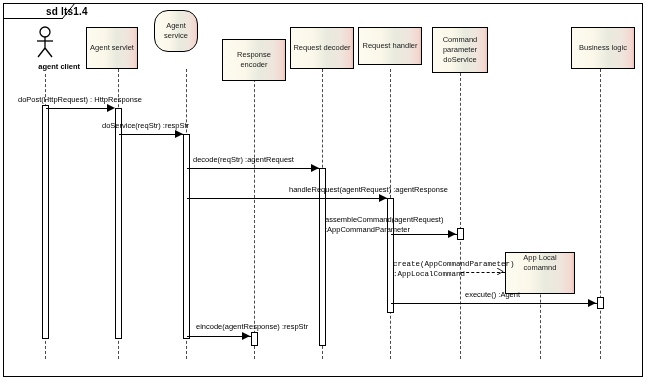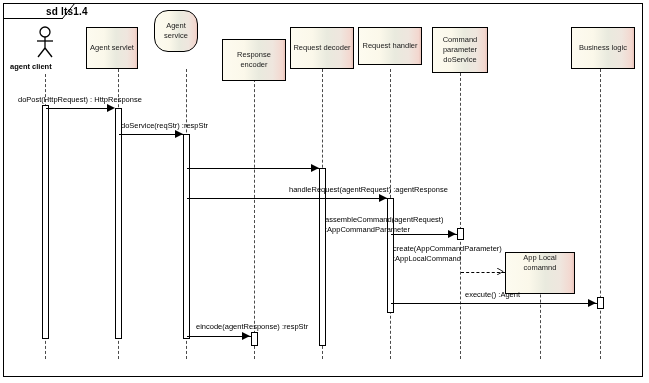--- a/index.html
+++ b/index.html
@@ -86,21 +86,21 @@
   
   .actor {
     position: absolute;
     z-index: 4;
   }
   .actor-label {
     position: absolute;
     font-size: 7.5px;
     font-weight: bold;
     color: #000;
-    text-align: left;
+    text-align: right;
     white-space: nowrap;
     z-index: 4;
   }
 
   
   .lifeline {
     position: absolute;
     width: 0;
     border-left: 1px dashed #4a4a4a;
     z-index: 1;
@@ -240,36 +240,37 @@
   <div class="activation" style="left:319px; top:168px; width:7px;  height:178px;"></div>
   <div class="activation" style="left:387px; top:198px; width:7px;  height:115px;"></div>
   <div class="activation" style="left:457px; top:228px; width:7px;  height:12px;"></div>
   <div class="activation" style="left:597px; top:297px; width:7px;  height:12px;"></div>
   <div class="activation" style="left:251px; top:332px; width:7px;  height:14px;"></div>
 
   <div class="msg-label" style="left:18px; top:95px;">doPost(HttpRequest) : HttpResponse</div>
   <div class="msg-line" style="left:46px; top:108px; width:66px;"></div>
   <div class="arrowhead" style="left:107px; top:104px;"></div>
 
-  <div class="msg-label" style="left:102px; top:121px;margin-left:19px;">doService(reqStr) :respStr</div>
+  <div class="msg-label" style="left:102px; top:121px;">doService(reqStr) :respStr</div>
   <div class="msg-line" style="left:119px; top:134px; width:65px;"></div>
   <div class="arrowhead" style="left:175px; top:130px;"></div>
 
+  <div class="msg-label" style="left:193px; top:155px;">decode(reqStr) :agentRequest</div>
   <div class="msg-line" style="left:187px; top:168px; width:134px;"></div>
   <div class="arrowhead" style="left:311px; top:164px;"></div>
 
   <div class="msg-label" style="left:277px; top:185px;padding-left:12px;">handleRequest(agentRequest) :agentResponse</div>
   <div class="msg-line" style="left:187px; top:198px; width:202px;"></div>
   <div class="arrowhead" style="left:379px; top:194px;"></div>
 
   <div class="msg-label two-line" style="left:325px; top:215px; width:122px;">assembleCommand(agentRequest) :AppCommandParameter</div>
   <div class="msg-line" style="left:391px; top:234px; width:66px;"></div>
   <div class="arrowhead" style="left:448px; top:230px;"></div>
 
-  <div class="msg-label two-line" style="left:393px; top:244px; width:120px;">create(AppCommandParameter) :AppLocalCommand</div>
+  <div class="msg-label two-line" style="left:393px; top:259px; width:120px;font-family:Liberation Mono, monospace;">create(AppCommandParameter) :AppLocalCommand</div>
   <div class="msg-line dashed" style="left:461px; top:272px; width:44px;"></div>
   <svg class="arrowhead open" style="left:497px; top:268px;" width="8" height="8" viewBox="0 0 8 8">
     <path d="M0,0 L7,4 L0,8" stroke="#000000" stroke-width="1" fill="none"></path>
   </svg>
 
   <div class="object-box" style="left:505px; top:232px; width:70px; height:42px;">
     <span>App Local comamnd</span>
   </div>
 
   <div class="msg-label" style="left:465px; top:290px;">execute() :Agent</div>

